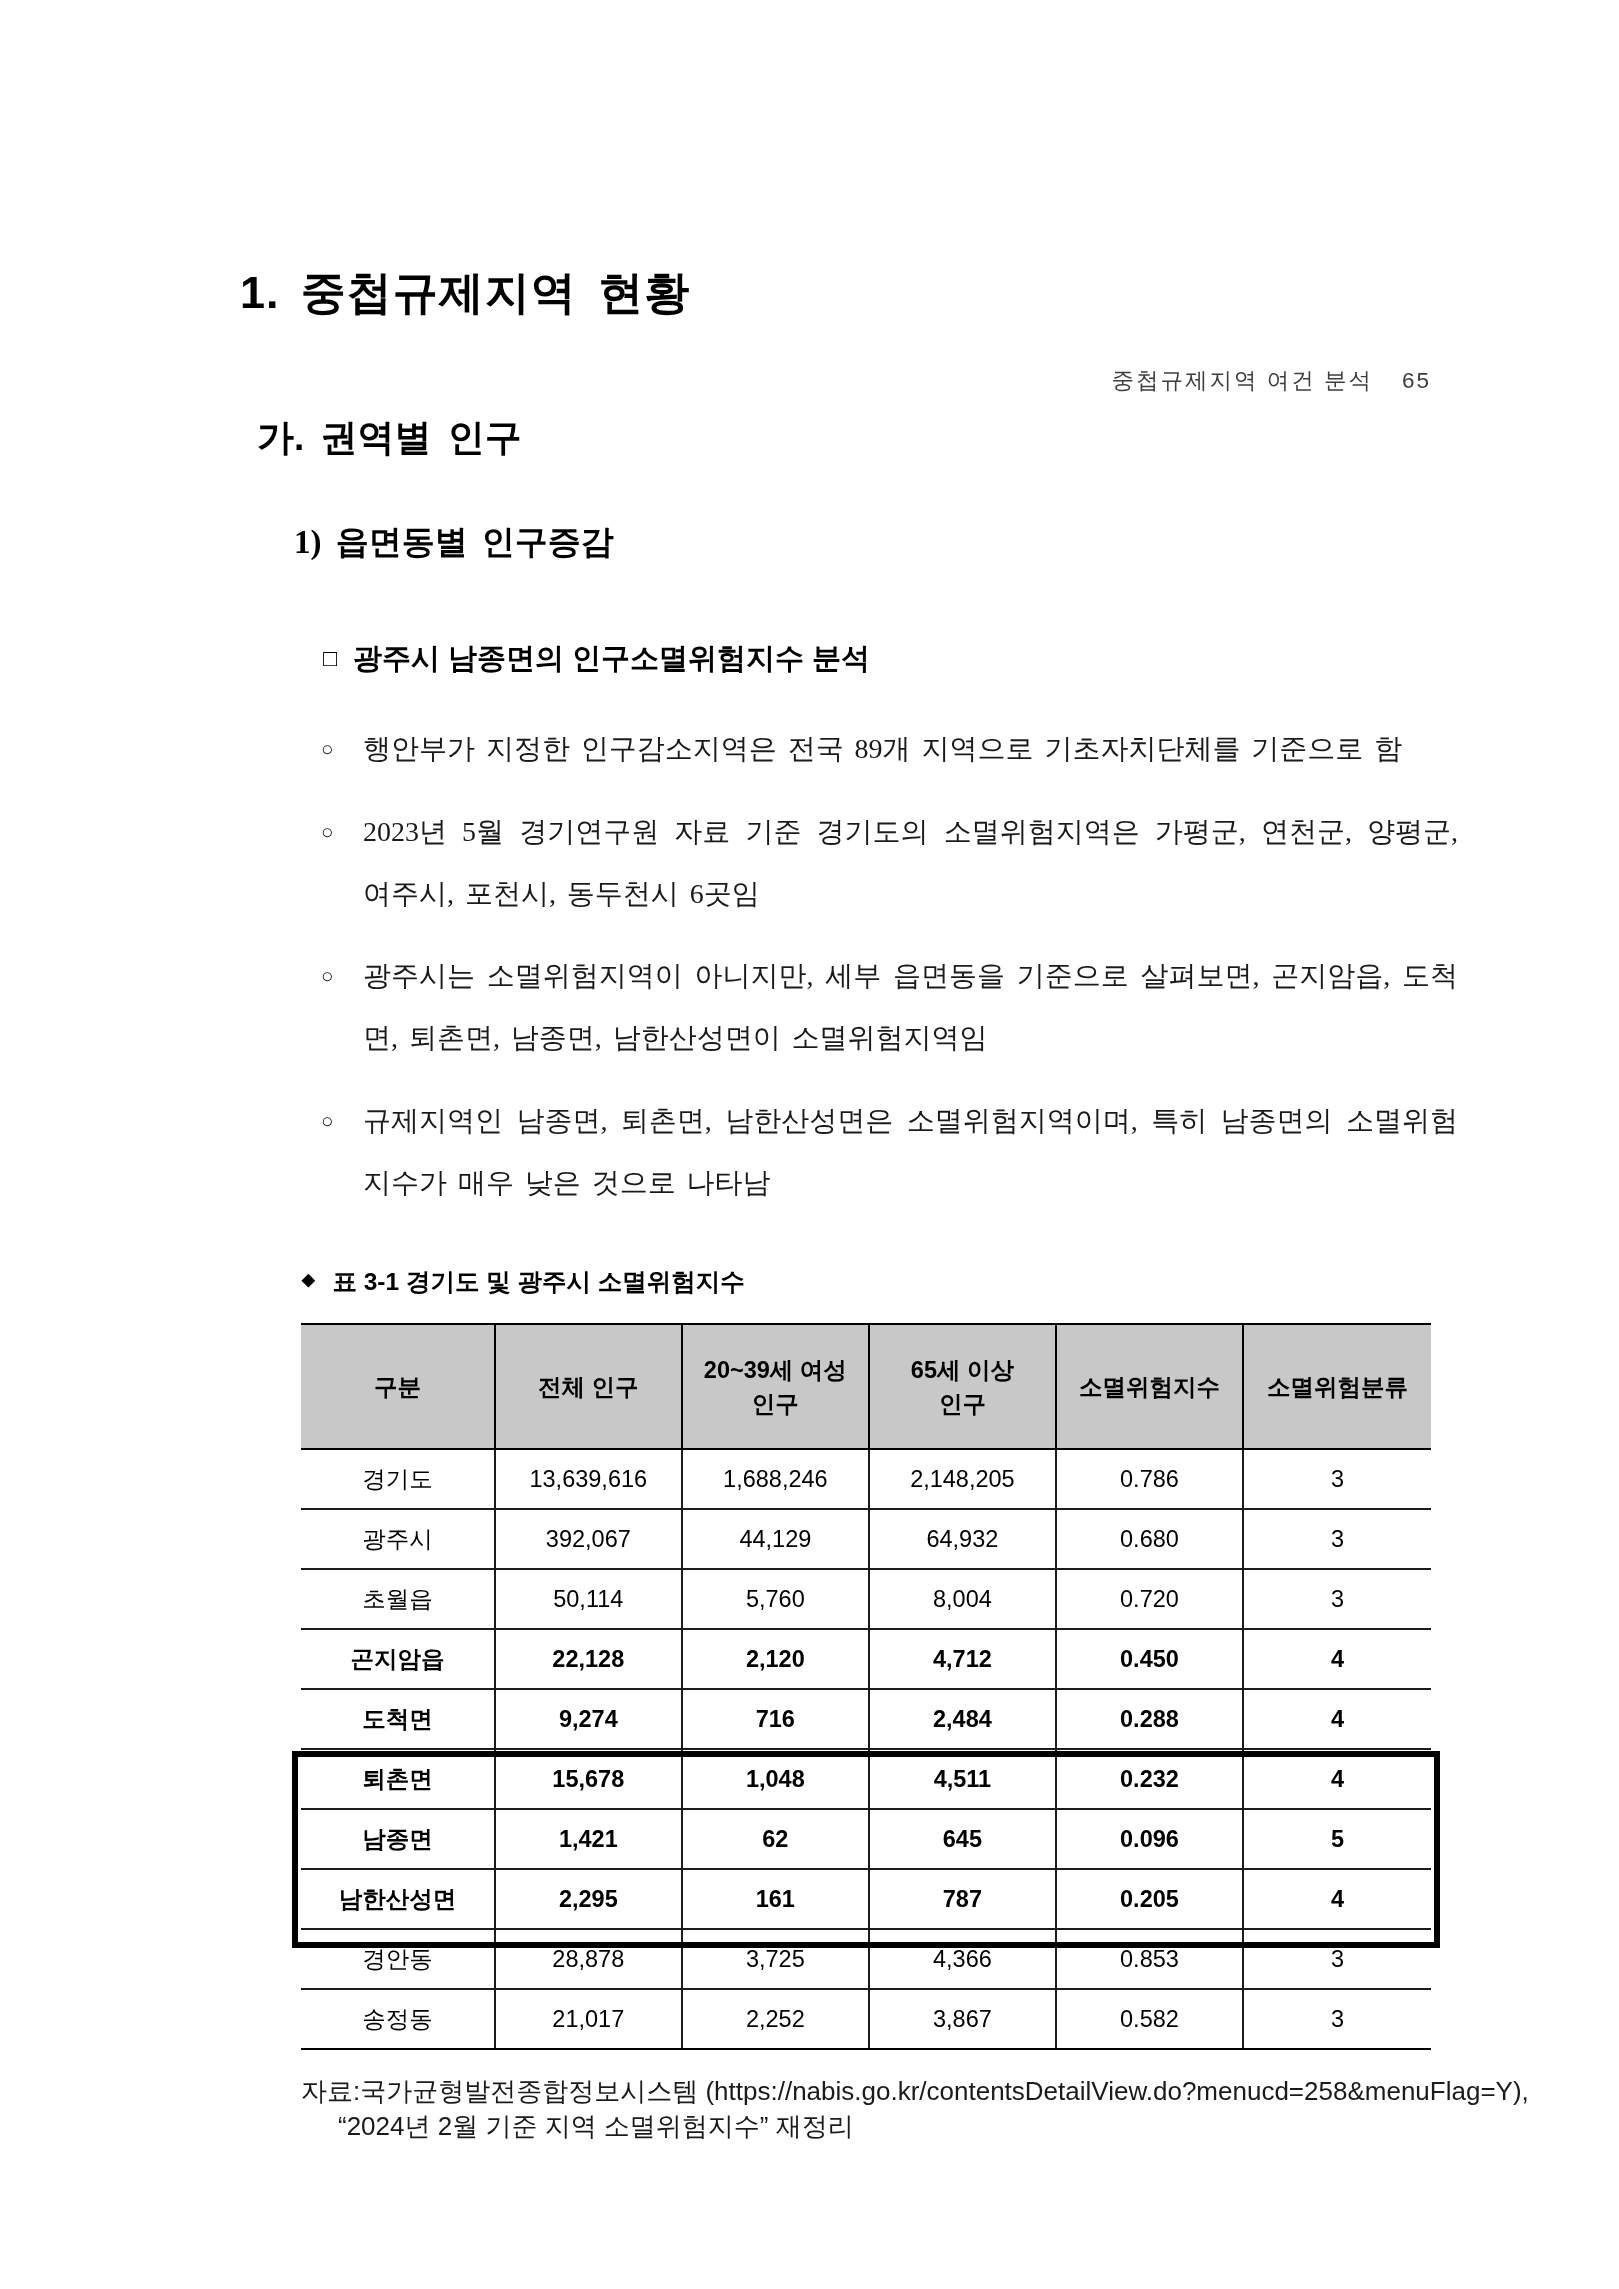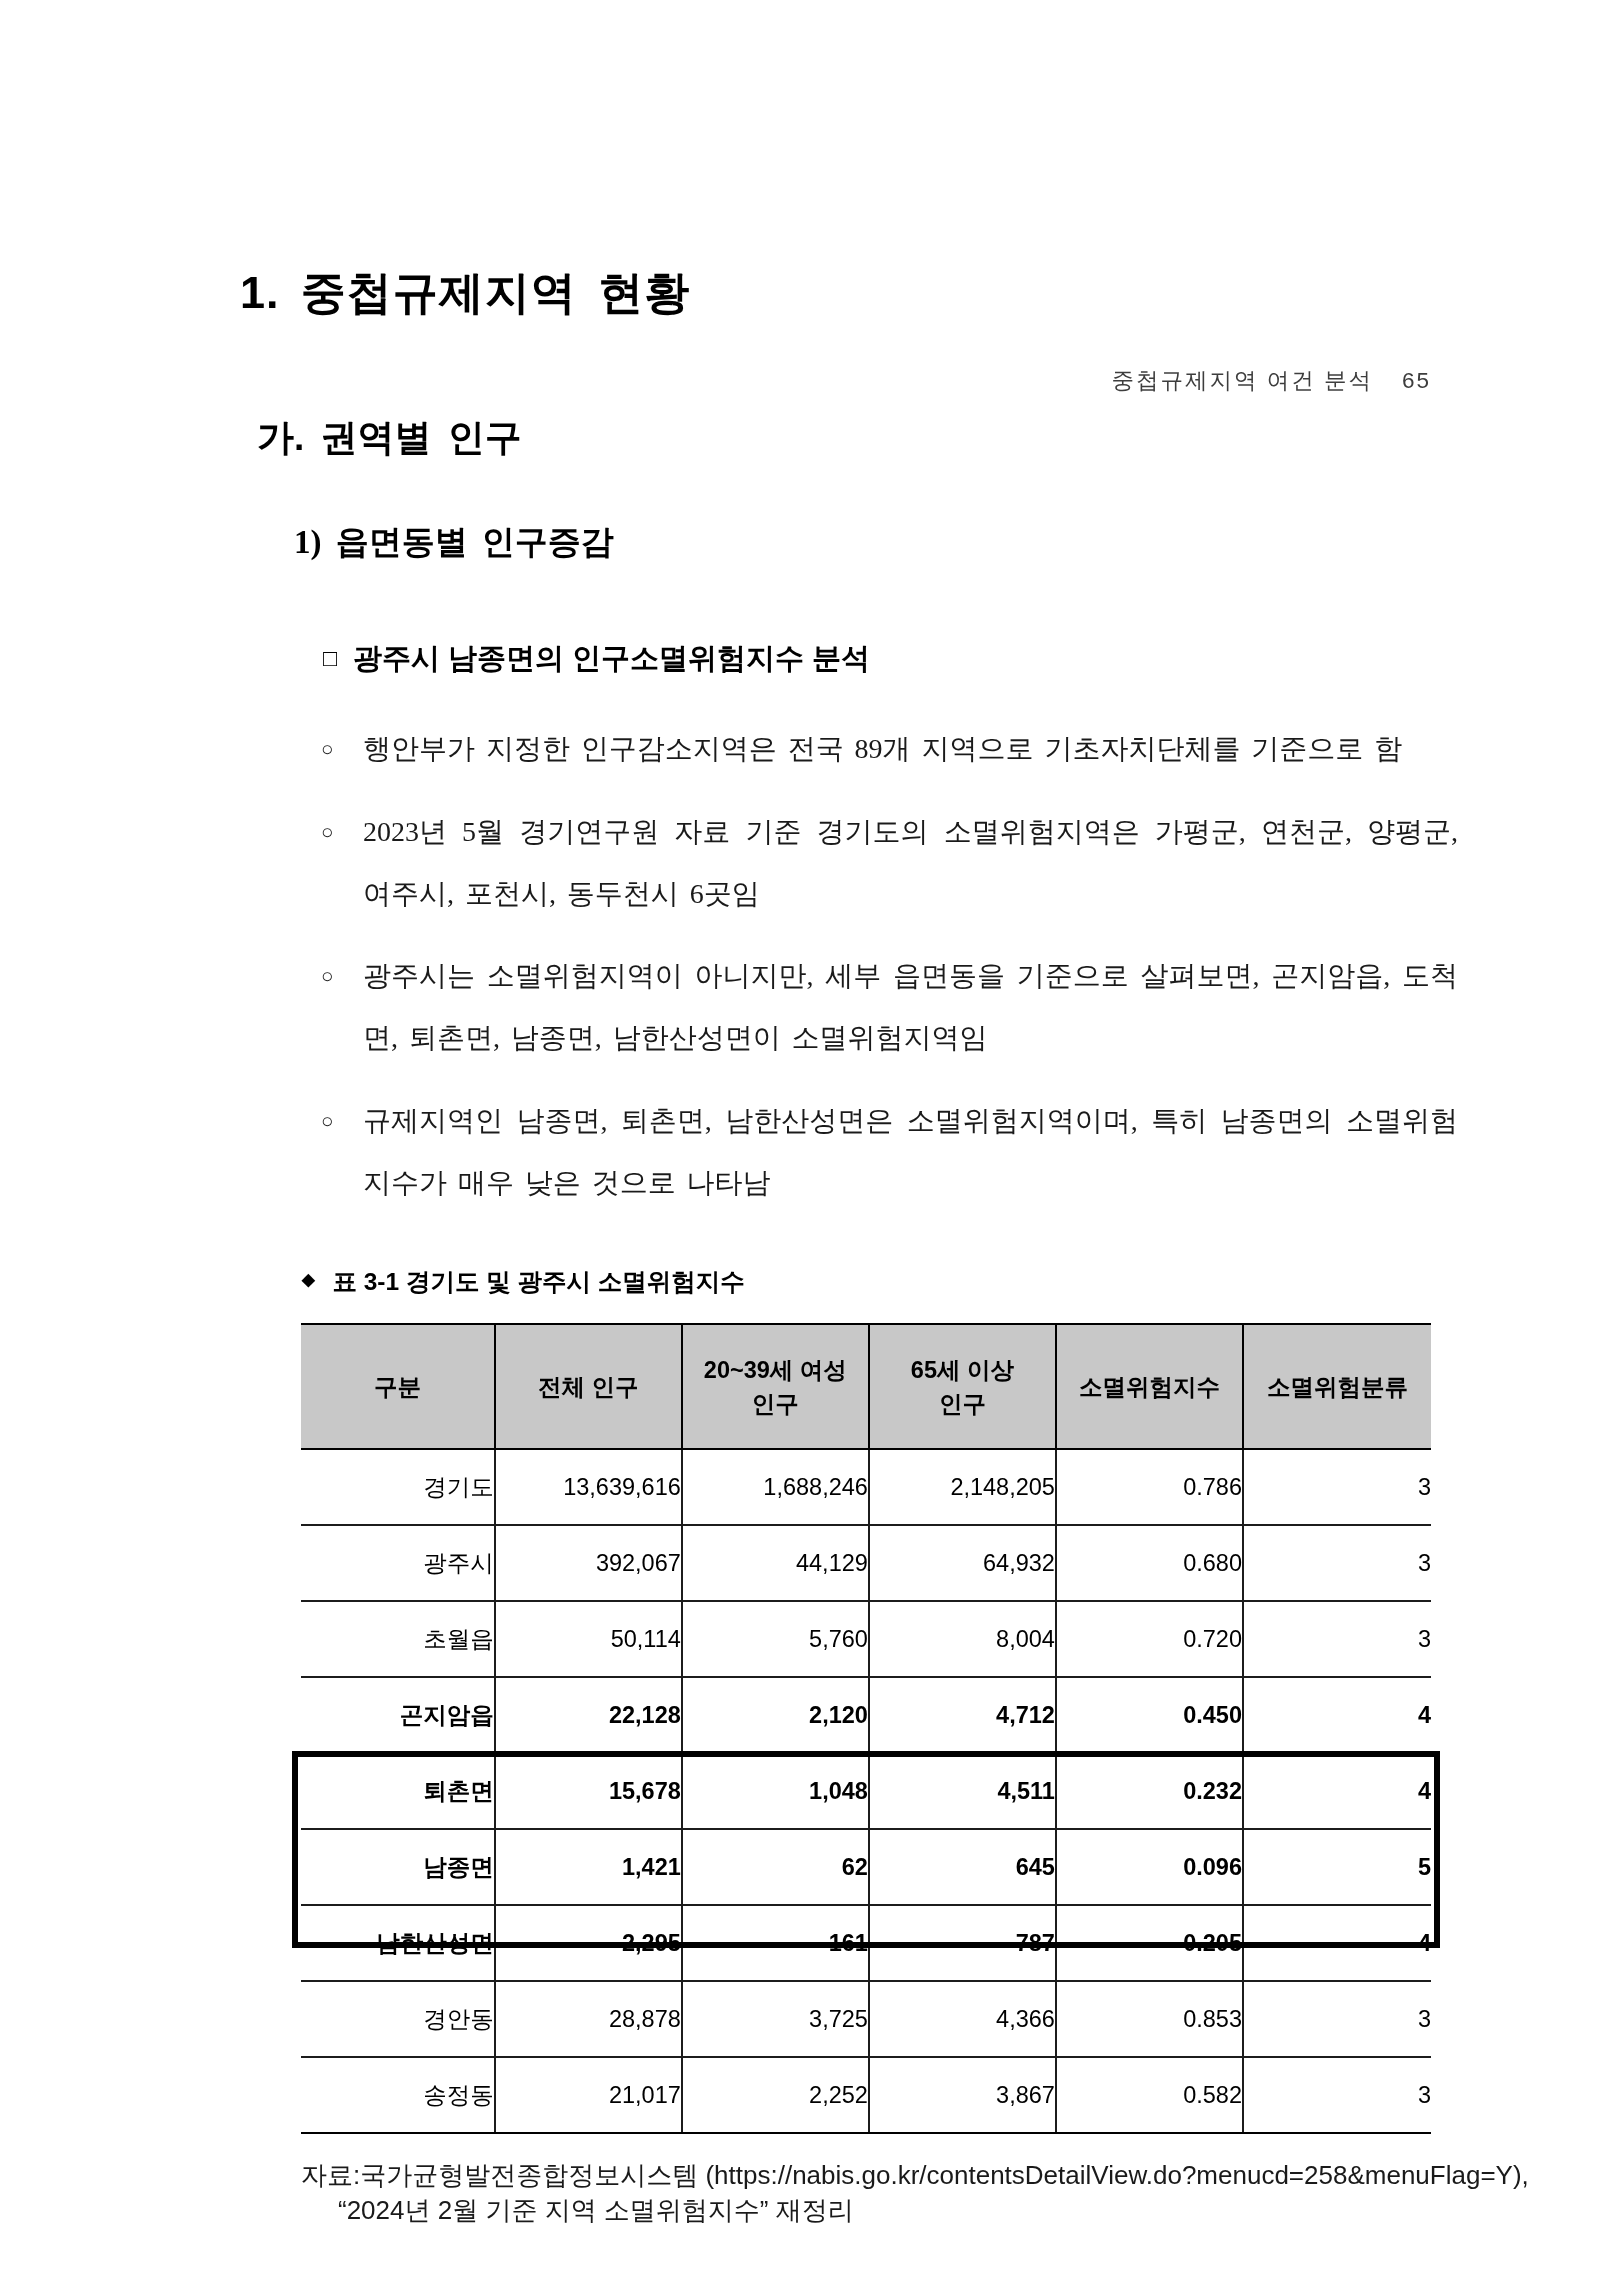--- a/index.html
+++ b/index.html
@@ -88,26 +88,25 @@
     height: 125px;
     font-size: 23.5px; font-weight: 700;
     white-space: pre-line; line-height: 1.45;
     border-top: 2.9px solid #000;
     border-bottom: 2px solid #000;
     border-left: 2px solid #000;
     vertical-align: middle;
   }
   table.data thead th:first-child { border-left: none; text-align: center; }
   table.data tbody td {
-    height: 76px;
+    height: 60px;
     font-size: 23.5px; font-weight: 400;
     border-bottom: 2px solid #1c1c1c;
     border-left: 2px solid #1c1c1c;
     vertical-align: middle;
-    text-align: right;
   }
   table.data tbody td:first-child { border-left: none; }
   table.data tbody tr:last-child td { border-bottom: 2.9px solid #000; }
   table.data tbody tr.bold-row td { font-weight: 700; }
 
   
   .highlight-box {
     position: absolute;
     left: -8.8px; width: calc(100% + 17.6px);
     top: 428px; height: 197px;
@@ -214,20 +213,28 @@
         </tr>
         <tr class="bold-row">
           <td>곤지암읍</td>
           <td>22,128</td>
           <td>2,120</td>
           <td>4,712</td>
           <td>0.450</td>
           <td>4</td>
         </tr>
         <tr class="bold-row">
+          <td>도척면</td>
+          <td>9,274</td>
+          <td>716</td>
+          <td>2,484</td>
+          <td>0.288</td>
+          <td>4</td>
+        </tr>
+        <tr class="bold-row">
           <td>퇴촌면</td>
           <td>15,678</td>
           <td>1,048</td>
           <td>4,511</td>
           <td>0.232</td>
           <td>4</td>
         </tr>
         <tr class="bold-row">
           <td>남종면</td>
           <td>1,421</td>

